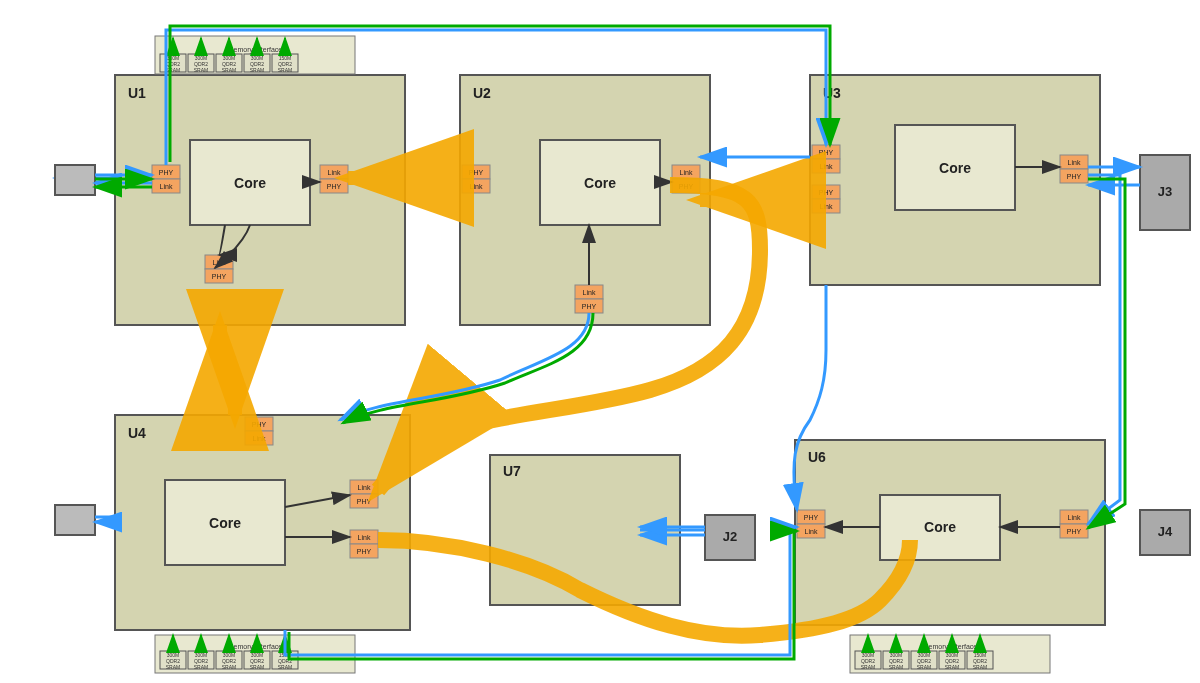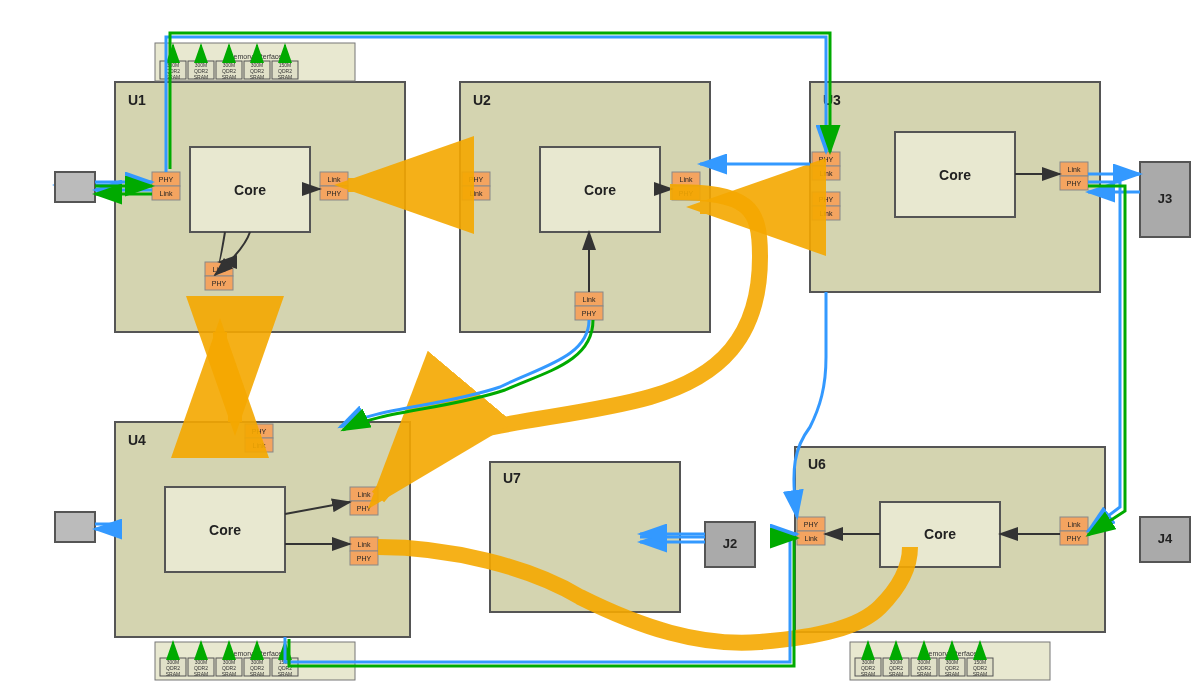--- a/index.html
+++ b/index.html
@@ -9,21 +9,20 @@
       font-size: 11px;
       width: 1200px;
       height: 683px;
       overflow: hidden;
       position: relative;
     }
     #diagram-container {
       position: relative;
       width: 1200px;
       height: 508px;
-      margin-top: 7px;
     }
     svg#main-svg {
       position: absolute;
       top: 0; left: 0;
       width: 1200px;
       height: 683px;
     }
   </style>
 </head>
 <body>

